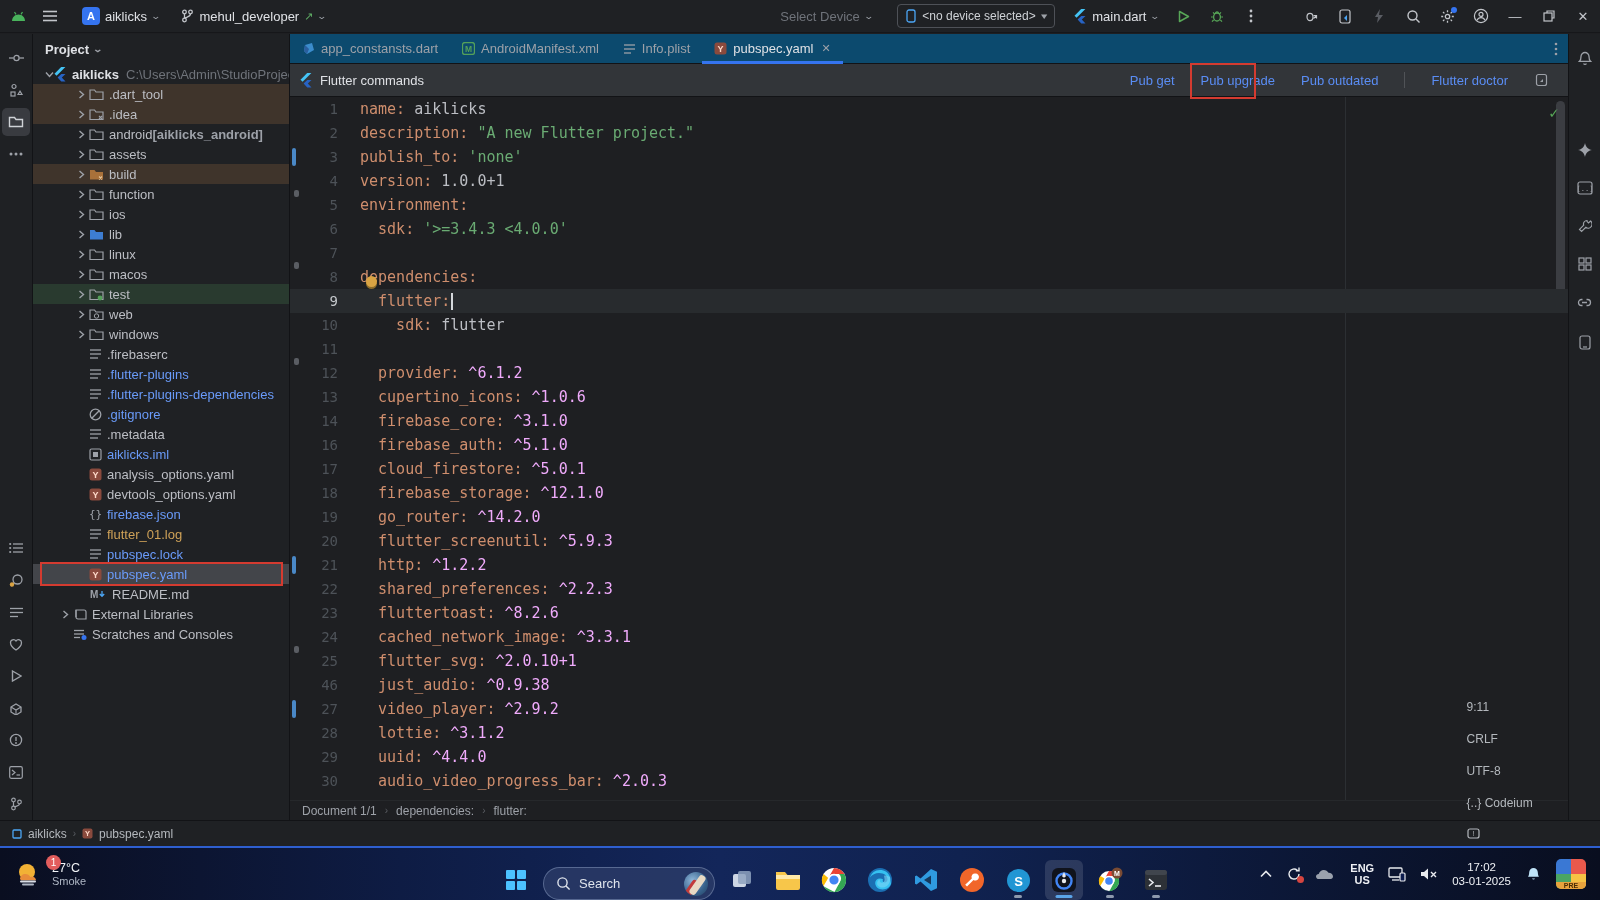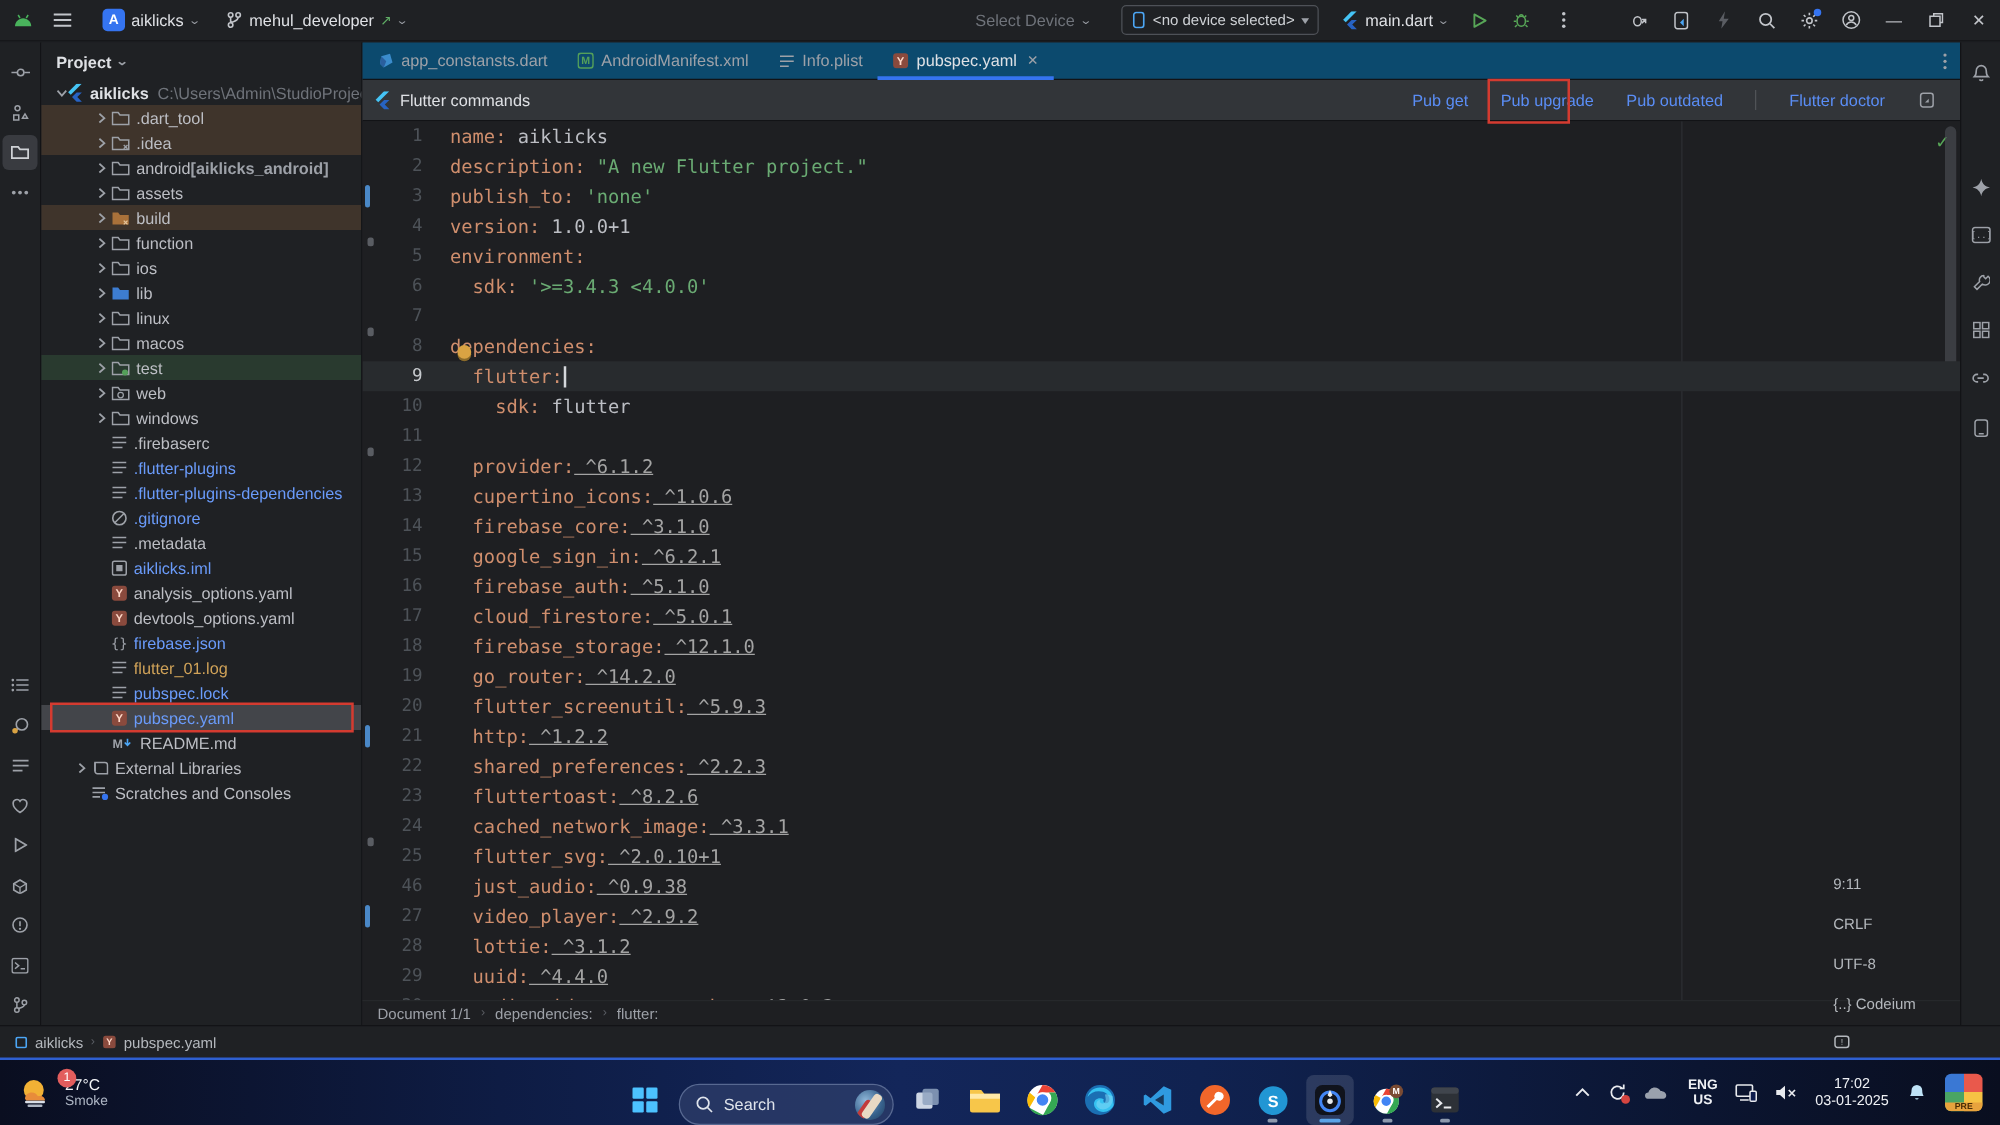--- a/index.html
+++ b/index.html
@@ -59,21 +59,21 @@
   .code-line{position:relative;display:flex;height:24px;line-height:24px;font-family:"DejaVu Sans Mono",monospace;font-size:15px;white-space:pre;}
   .code-line.current{background:#282b2e;}
   .gutter{width:70px;flex:none;text-align:right;padding-right:22px;color:#4d5258;font-size:14px;position:relative;}
   .code-line.current .gutter{color:#c6c9cd;}
   .gbar{position:absolute;left:2px;top:3px;width:4px;height:18px;background:#4a88c7;border-radius:2px;}
   .gdot{position:absolute;left:4px;bottom:-4px;width:5px;height:7px;background:#5a5d63;border-radius:2px;z-index:3;}
   .ctext{position:relative;}
   .ck{color:#cf8e6d;}
   .cv-plain{color:#bcbec4;}
   .cv-str{color:#6aab73;}
-  .cv-ver{color:#a3a3a3;text-decoration:underline;}
+  .cv-ver{color:#f0abfc;}
   .bulb{position:absolute;left:76px;top:11px;width:11px;height:11px;border-radius:50%;background:#d9a343;box-shadow:0 2px 0 #8a6a2a;z-index:2;}
   .caret-line{display:inline-block;width:1.5px;height:17px;background:#d4d7db;vertical-align:middle;margin-left:1px;}
   .margin-guide{position:absolute;top:0;bottom:0;left:1055px;width:1px;background:#2c2f33;}
   .scrollbar{position:absolute;right:3px;top:4px;width:9px;height:210px;background:#4b4f55;border-radius:5px;opacity:.65;}
   .inspect-ok{position:absolute;right:8px;top:8px;color:#57a657;font-size:14px;}
 
   .bc-bar{height:20px;display:flex;align-items:center;gap:8px;padding:0 12px;font-size:12px;color:#9da1a8;background:#1e1f22;border-top:1px solid #26282b;}
   .bc-sep{color:#5a5d63;font-size:10px;}
 
   
@@ -809,21 +809,20 @@
         <div class="code-line"><span class="gutter">5</span><span class="ctext"><span class="ck">environment:</span></span></div>
         <div class="code-line"><span class="gutter">6</span><span class="ctext"><span class="ck">  sdk:</span><span class="cv-str"> '&gt;=3.4.3 &lt;4.0.0'</span></span></div>
         <div class="code-line"><span class="gutter">7<span class="gdot"></span></span><span class="ctext"></span></div>
         <div class="code-line"><span class="gutter">8</span><span class="bulb"></span><span class="ctext"><span class="ck">dependencies:</span></span></div>
         <div class="code-line current"><span class="gutter">9</span><span class="ctext"><span class="ck">  flutter:</span><span class="caret-line"></span></span></div>
         <div class="code-line"><span class="gutter">10</span><span class="ctext"><span class="ck">    sdk:</span><span class="cv-plain"> flutter</span></span></div>
         <div class="code-line"><span class="gutter">11<span class="gdot"></span></span><span class="ctext"></span></div>
         <div class="code-line"><span class="gutter">12</span><span class="ctext"><span class="ck">  provider:</span><span class="cv-ver"> ^6.1.2</span></span></div>
         <div class="code-line"><span class="gutter">13</span><span class="ctext"><span class="ck">  cupertino_icons:</span><span class="cv-ver"> ^1.0.6</span></span></div>
         <div class="code-line"><span class="gutter">14</span><span class="ctext"><span class="ck">  firebase_core:</span><span class="cv-ver"> ^3.1.0</span></span></div>
-        <div class="code-line"><span class="gutter">15</span><span class="ctext"><span class="ck">  google_sign_in:</span><span class="cv-ver"> ^6.2.1</span></span></div>
         <div class="code-line"><span class="gutter">16</span><span class="ctext"><span class="ck">  firebase_auth:</span><span class="cv-ver"> ^5.1.0</span></span></div>
         <div class="code-line"><span class="gutter">17</span><span class="ctext"><span class="ck">  cloud_firestore:</span><span class="cv-ver"> ^5.0.1</span></span></div>
         <div class="code-line"><span class="gutter">18</span><span class="ctext"><span class="ck">  firebase_storage:</span><span class="cv-ver"> ^12.1.0</span></span></div>
         <div class="code-line"><span class="gutter">19</span><span class="ctext"><span class="ck">  go_router:</span><span class="cv-ver"> ^14.2.0</span></span></div>
         <div class="code-line"><span class="gutter">20</span><span class="ctext"><span class="ck">  flutter_screenutil:</span><span class="cv-ver"> ^5.9.3</span></span></div>
         <div class="code-line"><span class="gutter">21<span class="gbar"></span></span><span class="ctext"><span class="ck">  http:</span><span class="cv-ver"> ^1.2.2</span></span></div>
         <div class="code-line"><span class="gutter">22</span><span class="ctext"><span class="ck">  shared_preferences:</span><span class="cv-ver"> ^2.2.3</span></span></div>
         <div class="code-line"><span class="gutter">23</span><span class="ctext"><span class="ck">  fluttertoast:</span><span class="cv-ver"> ^8.2.6</span></span></div>
         <div class="code-line"><span class="gutter">24<span class="gdot"></span></span><span class="ctext"><span class="ck">  cached_network_image:</span><span class="cv-ver"> ^3.3.1</span></span></div>
         <div class="code-line"><span class="gutter">25</span><span class="ctext"><span class="ck">  flutter_svg:</span><span class="cv-ver"> ^2.0.10+1</span></span></div>

